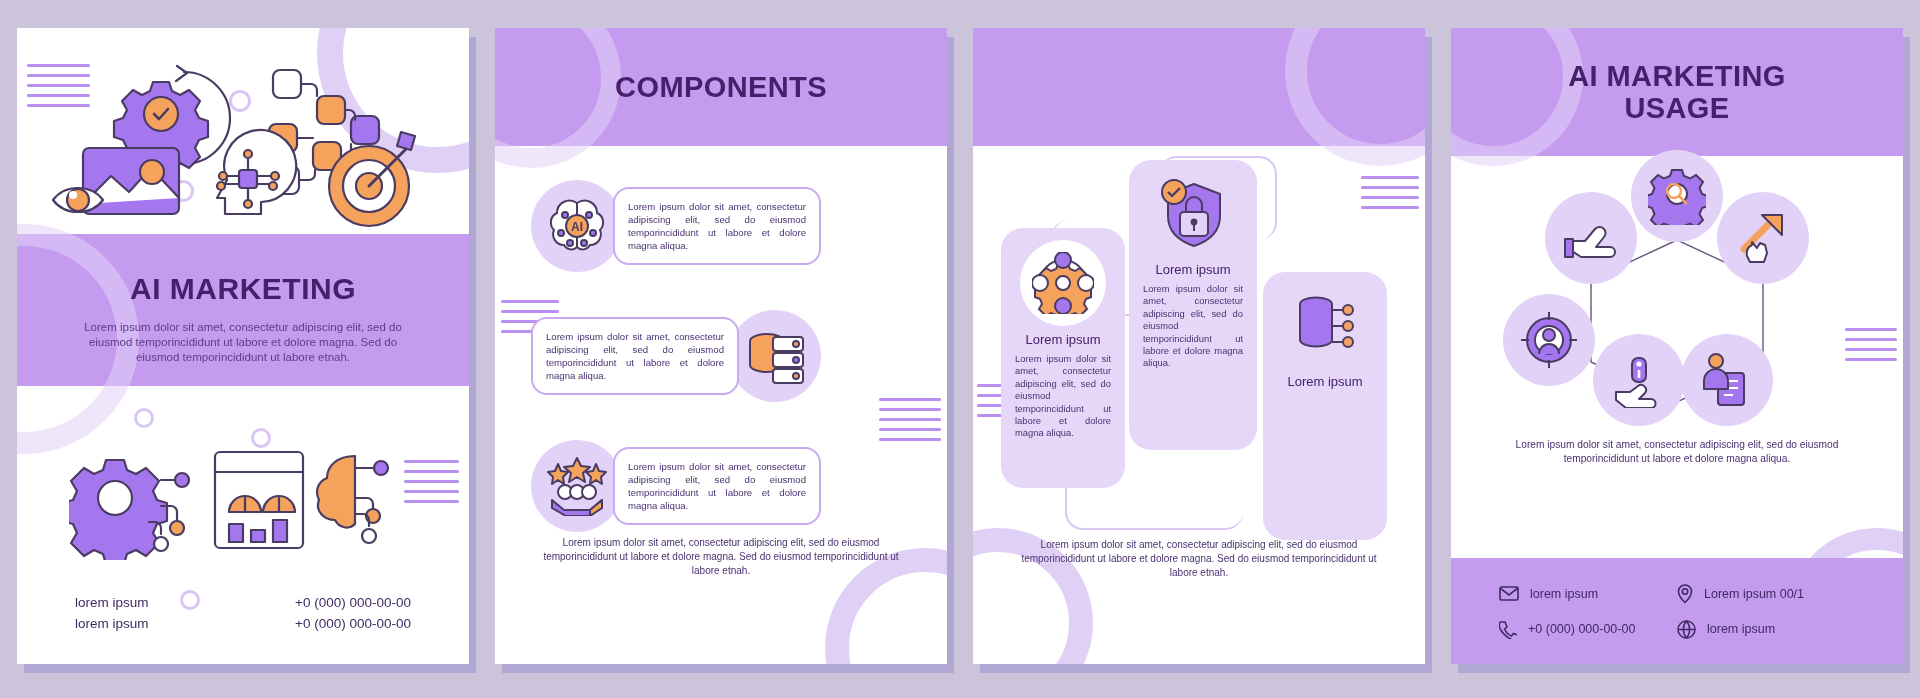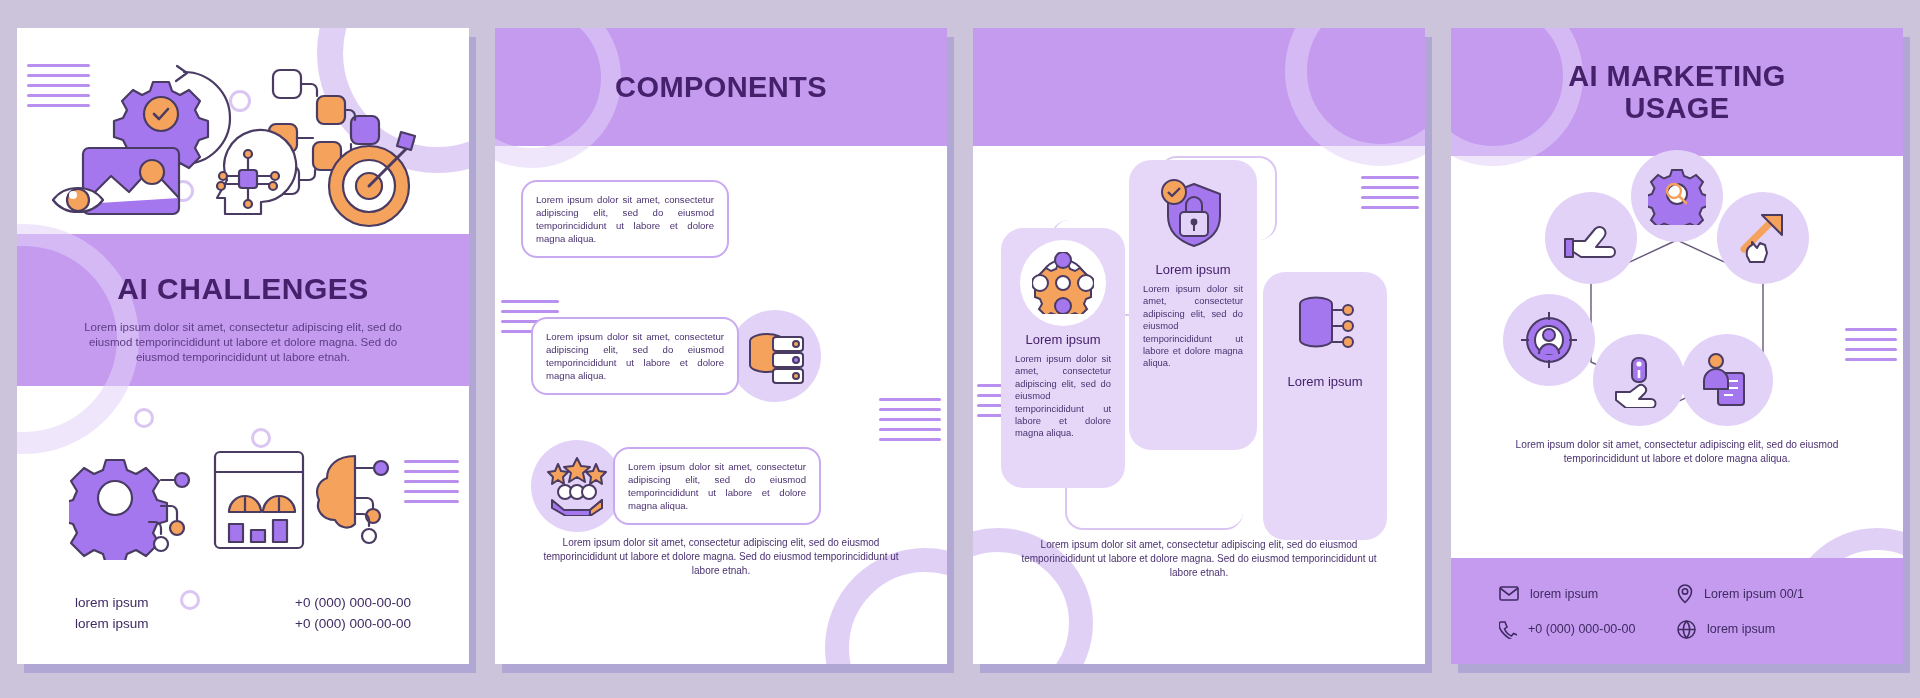--- a/index.html
+++ b/index.html
@@ -212,21 +212,21 @@
             <circle cx="209" cy="76" r="4" fill="#f5a25d"></circle>
 
           <circle cx="330" cy="58" r="40" fill="#f5a25d"></circle>
           <circle cx="330" cy="58" r="26" fill="#fff"></circle>
           <circle cx="330" cy="58" r="13" fill="#f5a25d"></circle>
           <path d="M330 58 L374 14" stroke="#4a3b63" stroke-width="3"></path>
           <path d="M362 4 l14 4 -4 14 -14-4z" fill="#a577ef"></path>
         </g>
       </svg>
 
-      <div class="p1-title">AI CHALLENGES</div>
+      <div class="p1-title">AI MARKETING</div>
       <div class="p1-para">Lorem ipsum dolor sit amet, consectetur adipiscing elit, sed do eiusmod temporincididunt ut labore et dolore magna. Sed do eiusmod temporincididunt ut labore etnah.</div>
 
       <svg style="position:absolute;left:52px;top:412px;" width="340" height="120" viewBox="0 0 340 120">
         <g fill="none" stroke="#4a3b63" stroke-width="2.2" stroke-linecap="round" stroke-linejoin="round">
 
           <g transform="translate(46,58)">
             <path d="M-9 -38 h18 l3 10 9 4 10-6 13 13 -6 10 4 9 10 3 v18 l-10 3 -4 9 6 10 -13 13 -10-6 -9 4 -3 10 h-18 l-3-10 -9-4 -10 6 -13-13 6-10 -4-9 -10-3 v-18 l10-3 4-9 -6-10 13-13 10 6 9-4z" fill="#a577ef"></path>
             <circle cx="0" cy="0" r="17" fill="#fff"></circle>
           </g>
           <path d="M92 40 h14"></path>
@@ -284,20 +284,34 @@
       </div>
       <div class="rules" style="right:6px;top:370px;width:62px;">
         <i></i>
           <i></i>
           <i></i>
           <i></i>
           <i></i>
       </div>
 
       <div class="row" style="left:36px;top:152px;width:380px;">
+        <div class="circ">
+          <svg width="62" height="62" viewBox="0 0 62 62" fill="none" stroke="#4a3b63" stroke-width="2" stroke-linecap="round">
+            <path d="M31 8 c-9-6-20 0-20 10 c-7 3-8 12-3 17 c-3 7 2 15 10 15 c3 5 9 6 13 2 V8z" fill="#fff"></path>
+            <path d="M31 8 c9-6 20 0 20 10 c7 3 8 12 3 17 c3 7-2 15-10 15 c-3 5-9 6-13 2 V8z" fill="#fff"></path>
+            <circle cx="31" cy="31" r="11" fill="#f5a25d" stroke="#4a3b63"></circle>
+            <text x="31" y="36" font-family="Liberation Sans" font-size="12" fill="#4a3b63" text-anchor="middle" stroke="none" font-weight="bold">AI</text>
+            <circle cx="19" cy="20" r="3" fill="#a577ef"></circle>
+              <circle cx="43" cy="20" r="3" fill="#a577ef"></circle>
+            <circle cx="15" cy="38" r="3" fill="#a577ef"></circle>
+              <circle cx="47" cy="38" r="3" fill="#a577ef"></circle>
+            <circle cx="24" cy="48" r="3" fill="#a577ef"></circle>
+              <circle cx="38" cy="48" r="3" fill="#a577ef"></circle>
+          </svg>
+        </div>
         <div class="txtbox" style="width:208px;margin-left:-10px;">Lorem ipsum dolor sit amet, consectetur adipiscing elit, sed do eiusmod temporincididunt ut labore et dolore magna aliqua.</div>
       </div>
 
       <div class="row" style="left:36px;top:282px;width:380px;">
         <div class="txtbox" style="width:208px;margin-right:-10px;z-index:2;">Lorem ipsum dolor sit amet, consectetur adipiscing elit, sed do eiusmod temporincididunt ut labore et dolore magna aliqua.</div>
         <div class="circ">
           <svg width="64" height="62" viewBox="0 0 64 62" fill="none" stroke="#4a3b63" stroke-width="2">
             <ellipse cx="24" cy="16" rx="17" ry="7" fill="#f5a25d"></ellipse>
             <path d="M7 16 v12 c0 4 8 7 17 7 s17-3 17-7 V16" fill="#f5a25d"></path>
             <path d="M7 28 v12 c0 4 8 7 17 7 s17-3 17-7 V28" fill="#f5a25d"></path>

